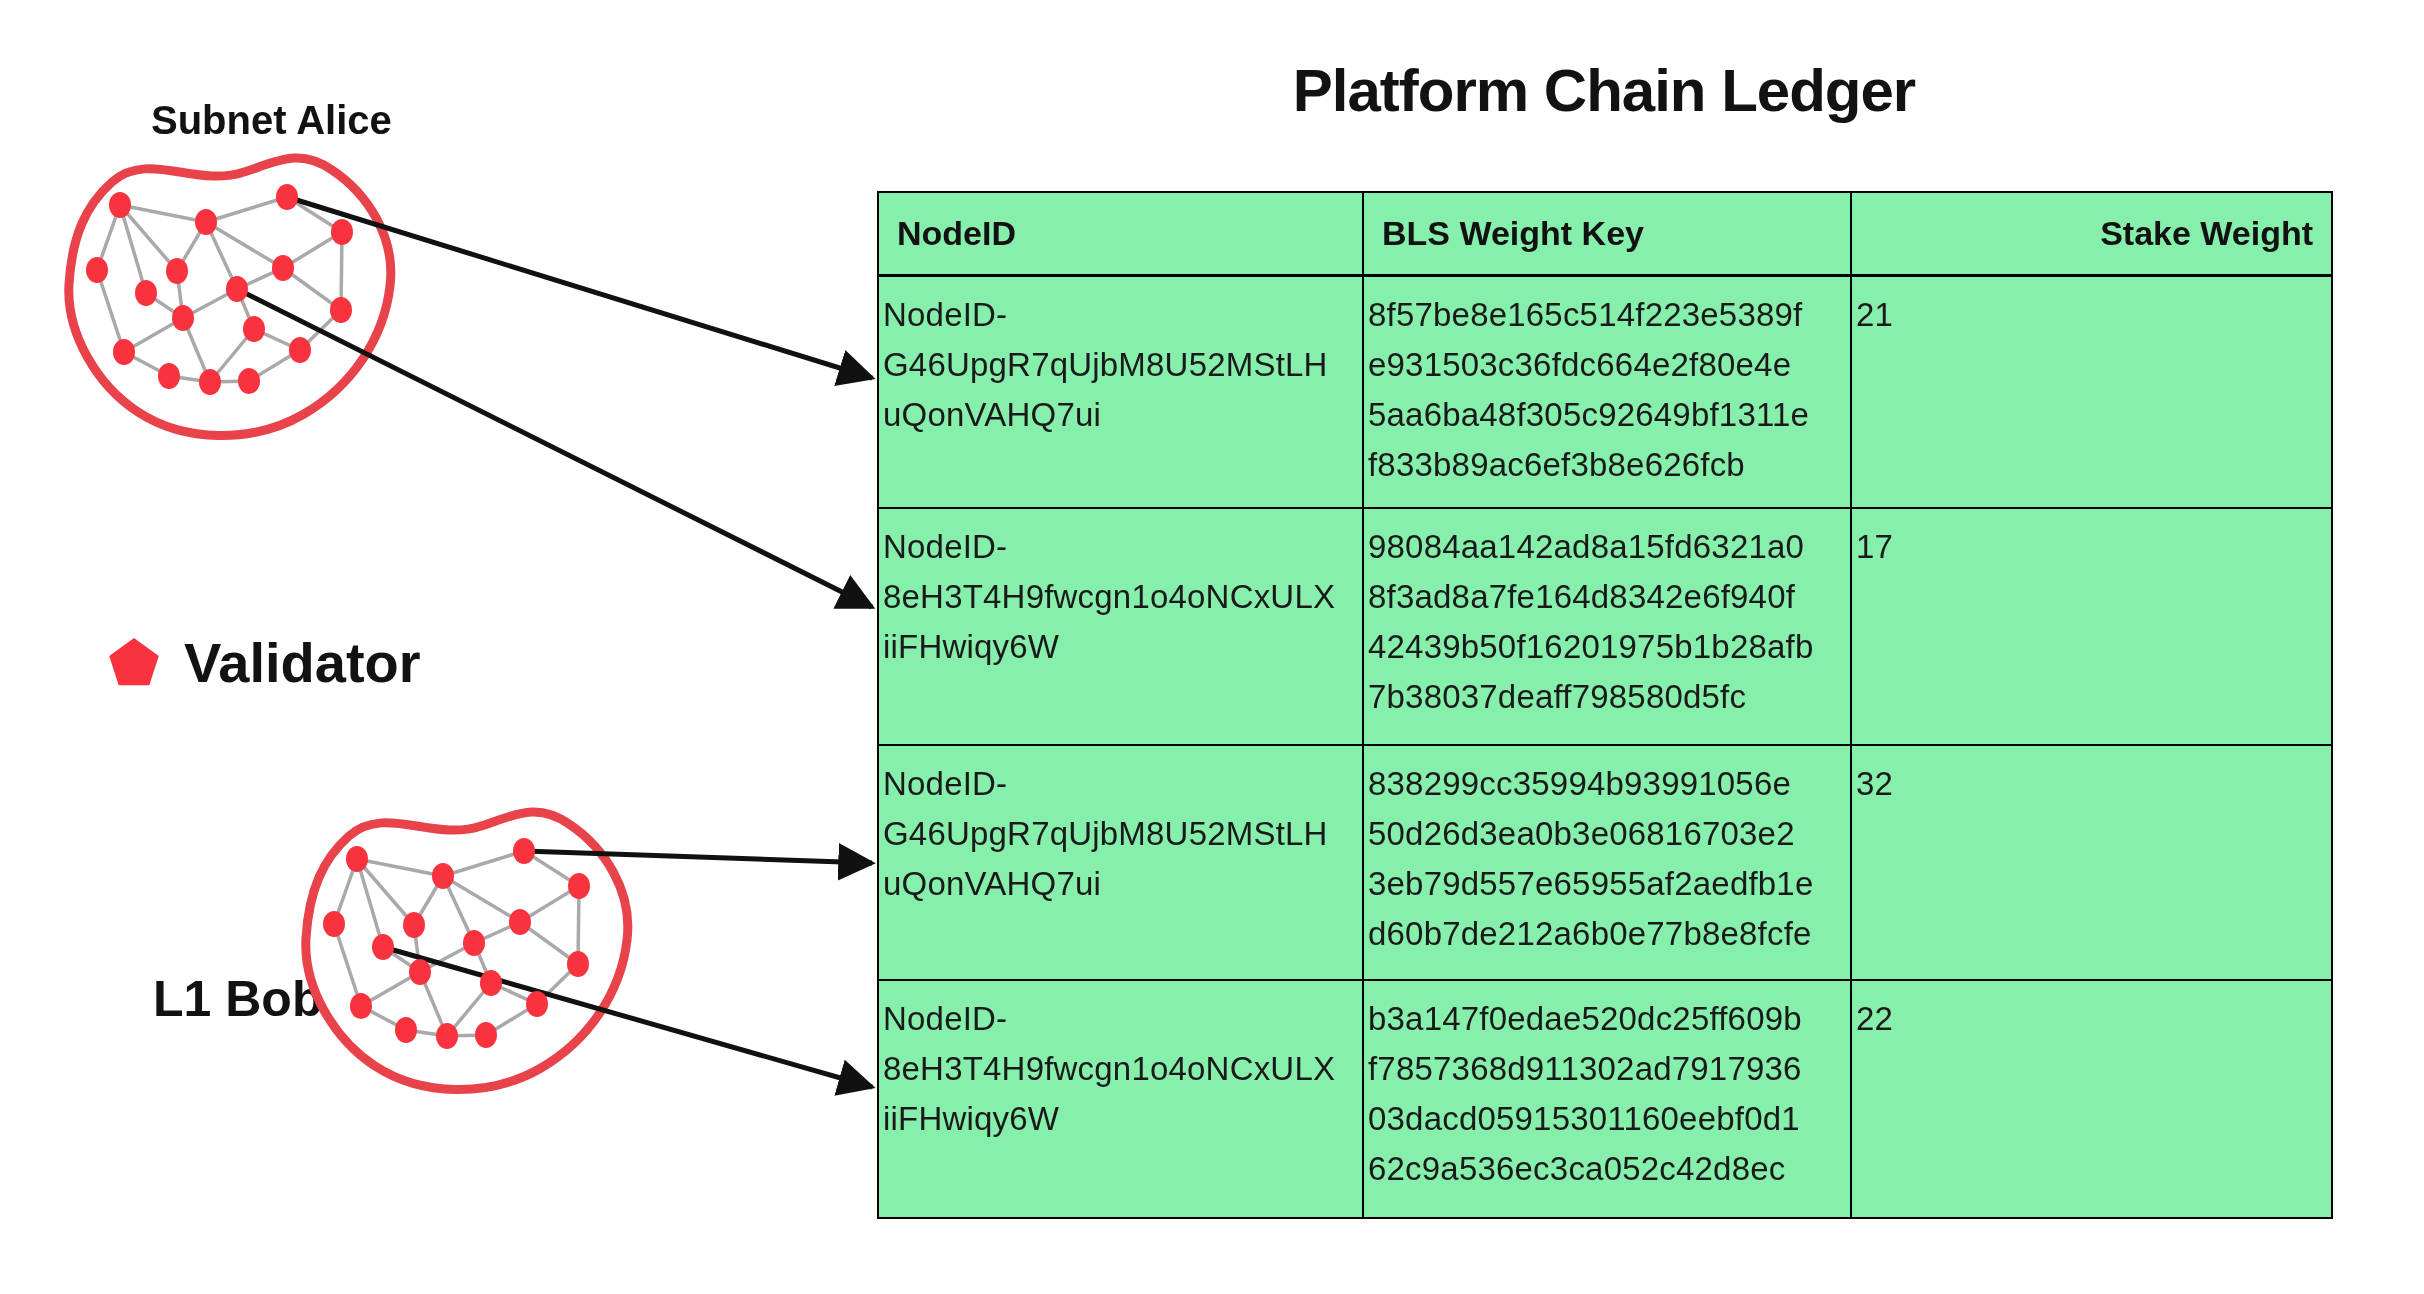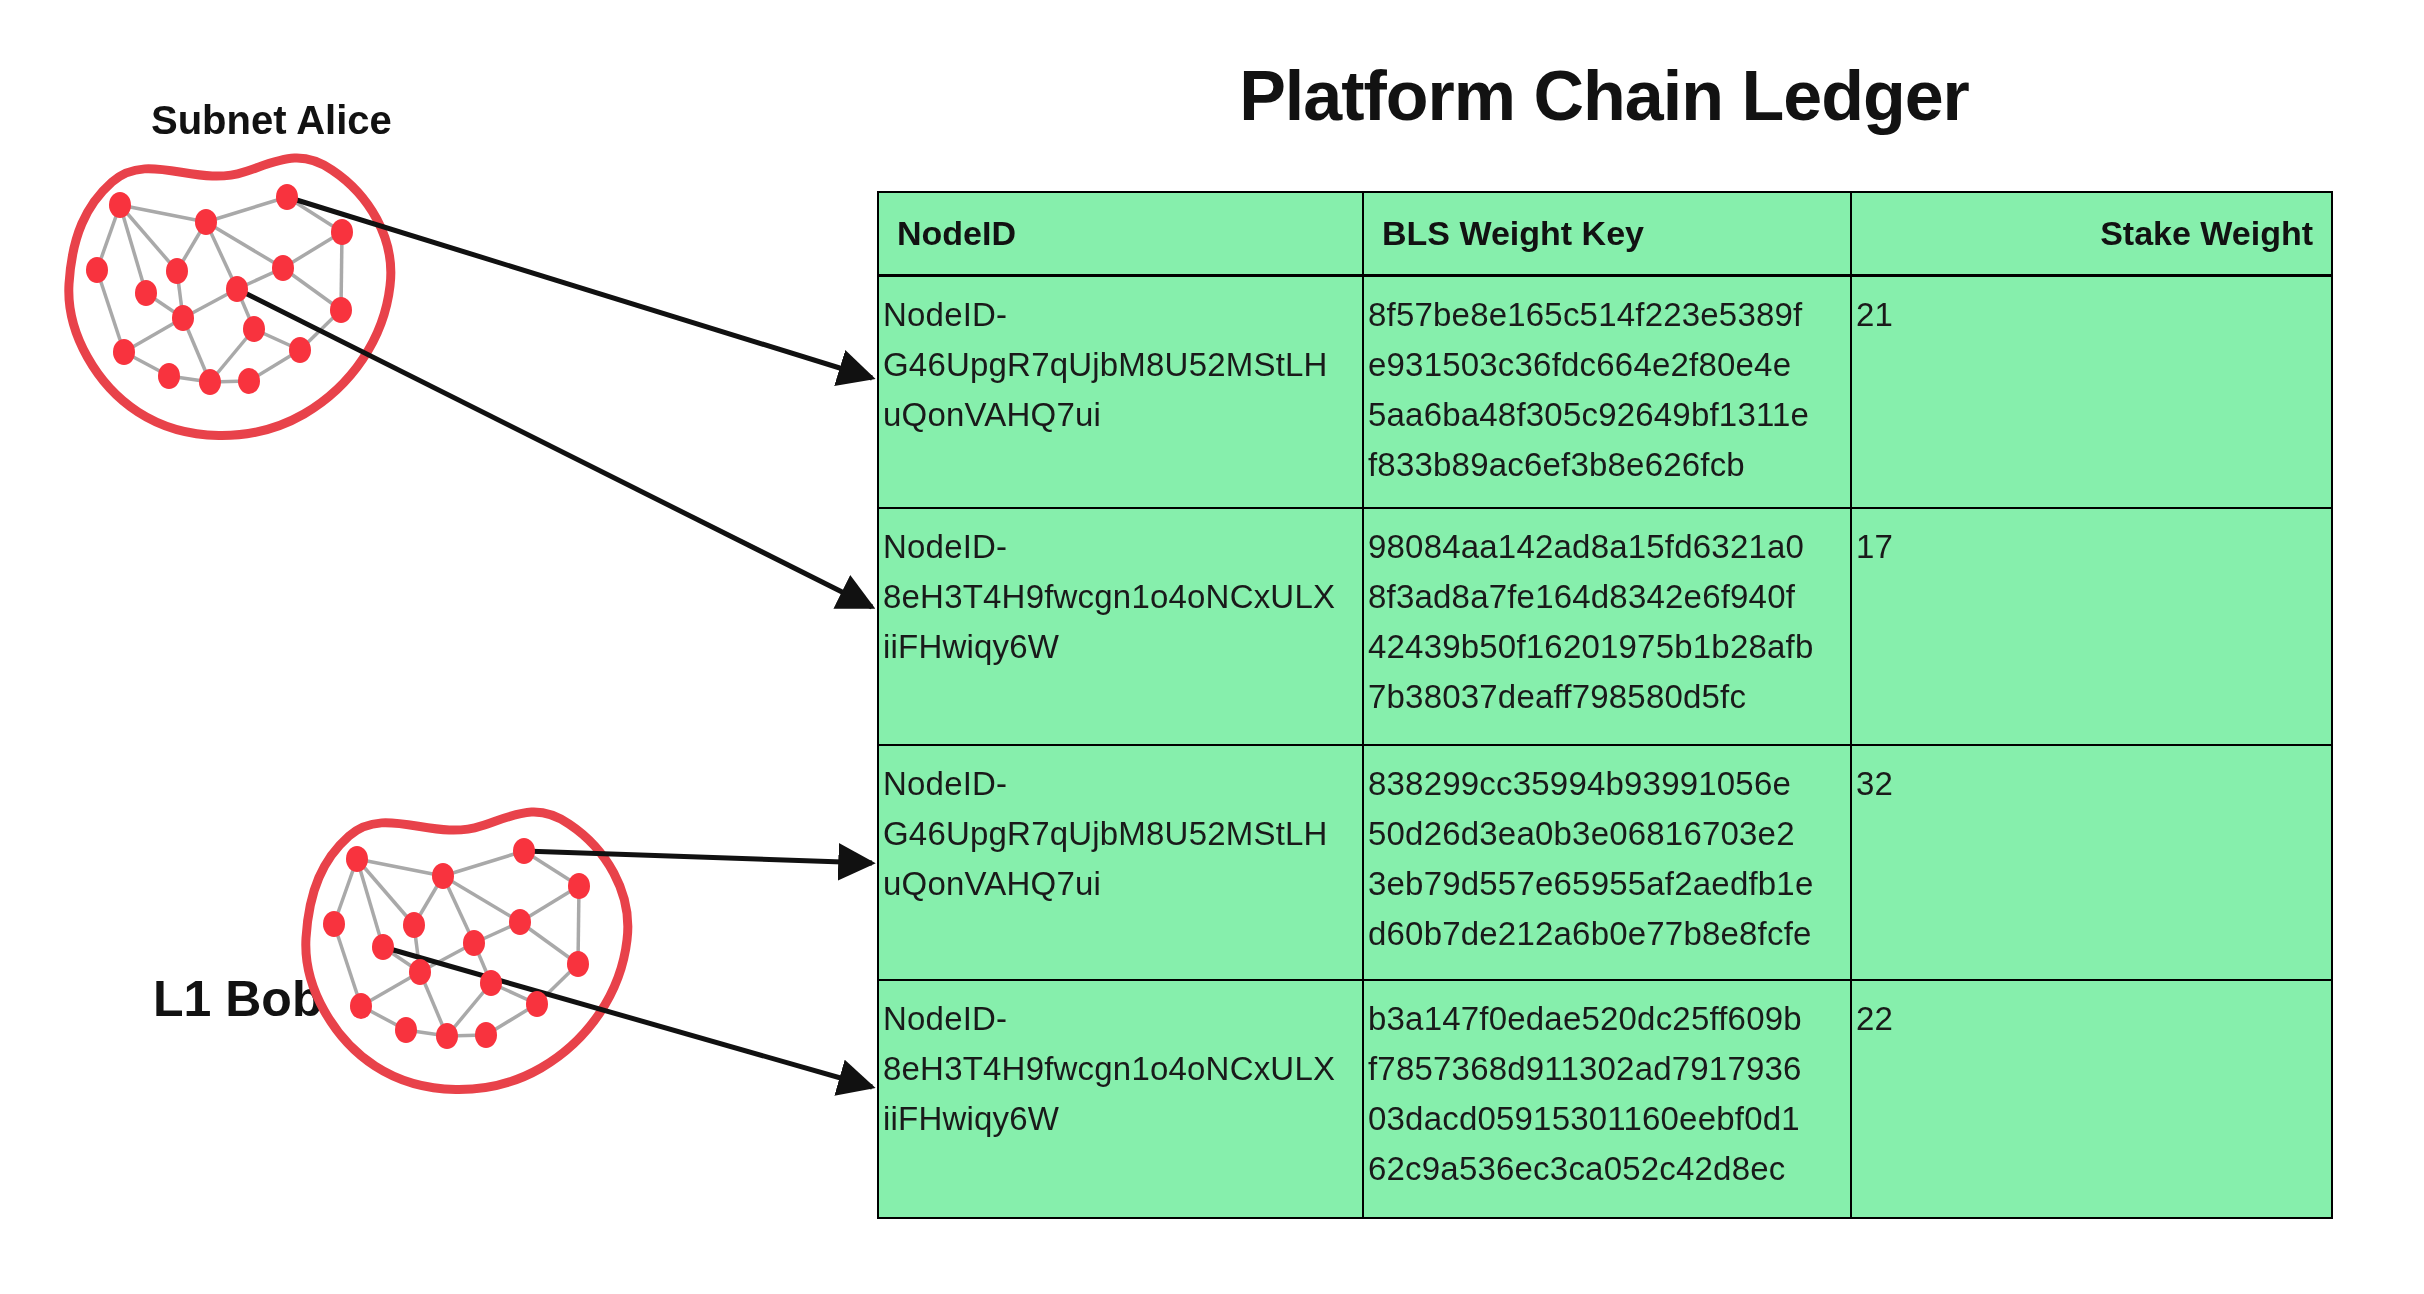--- a/index.html
+++ b/index.html
@@ -2,21 +2,21 @@
 <html><head>
 <meta charset="utf-8">
 <style>
   html,body{margin:0;padding:0;background:#fff;}
   .canvas{
     position:relative;width:2424px;height:1294px;background:#ffffff;
     font-family:"Liberation Sans",sans-serif;color:#111;overflow:hidden;
   }
   .page-title{
     position:absolute;left:877px;top:56px;width:1454px;text-align:center;
-    font-size:70px;font-weight:700;letter-spacing:-1px;color:#121212;
+    font-size:60px;font-weight:700;letter-spacing:-1px;color:#121212;
   }
   .group-label{position:absolute;font-weight:700;color:#121212;}
   .label-alice{left:128px;top:98px;font-size:40px;margin-left:23px;}
   .label-bob{left:153px;top:970px;font-size:50px;}
   .legend{
     position:absolute;left:108px;top:630px;display:flex;align-items:center;gap:24px;
   }
   .legend-text{font-size:56px;font-weight:700;color:#121212;}
   table.ledger{
     position:absolute;left:877px;top:191px;border-collapse:collapse;table-layout:fixed;
@@ -37,20 +37,26 @@
 </head>
 <body>
 
 <div class="canvas">
 
   <div class="page-title">Platform Chain Ledger</div>
 
   <div class="group-label label-alice">Subnet Alice</div>
   <div class="group-label label-bob">L1 Bob</div>
 
+  <div class="legend">
+    <svg width="52" height="52" viewBox="0 0 52 52">
+      <polygon points="26,1 50.8,19 41.3,48.2 10.7,48.2 1.2,19" fill="#f8333e"></polygon>
+    </svg>
+    <span class="legend-text">Validator</span>
+  </div>
 
   <table class="ledger">
     <colgroup>
       <col style="width:485px">
         <col style="width:488px">
         <col style="width:481px">
     </colgroup>
     <thead>
       <tr>
         <th>NodeID</th>

